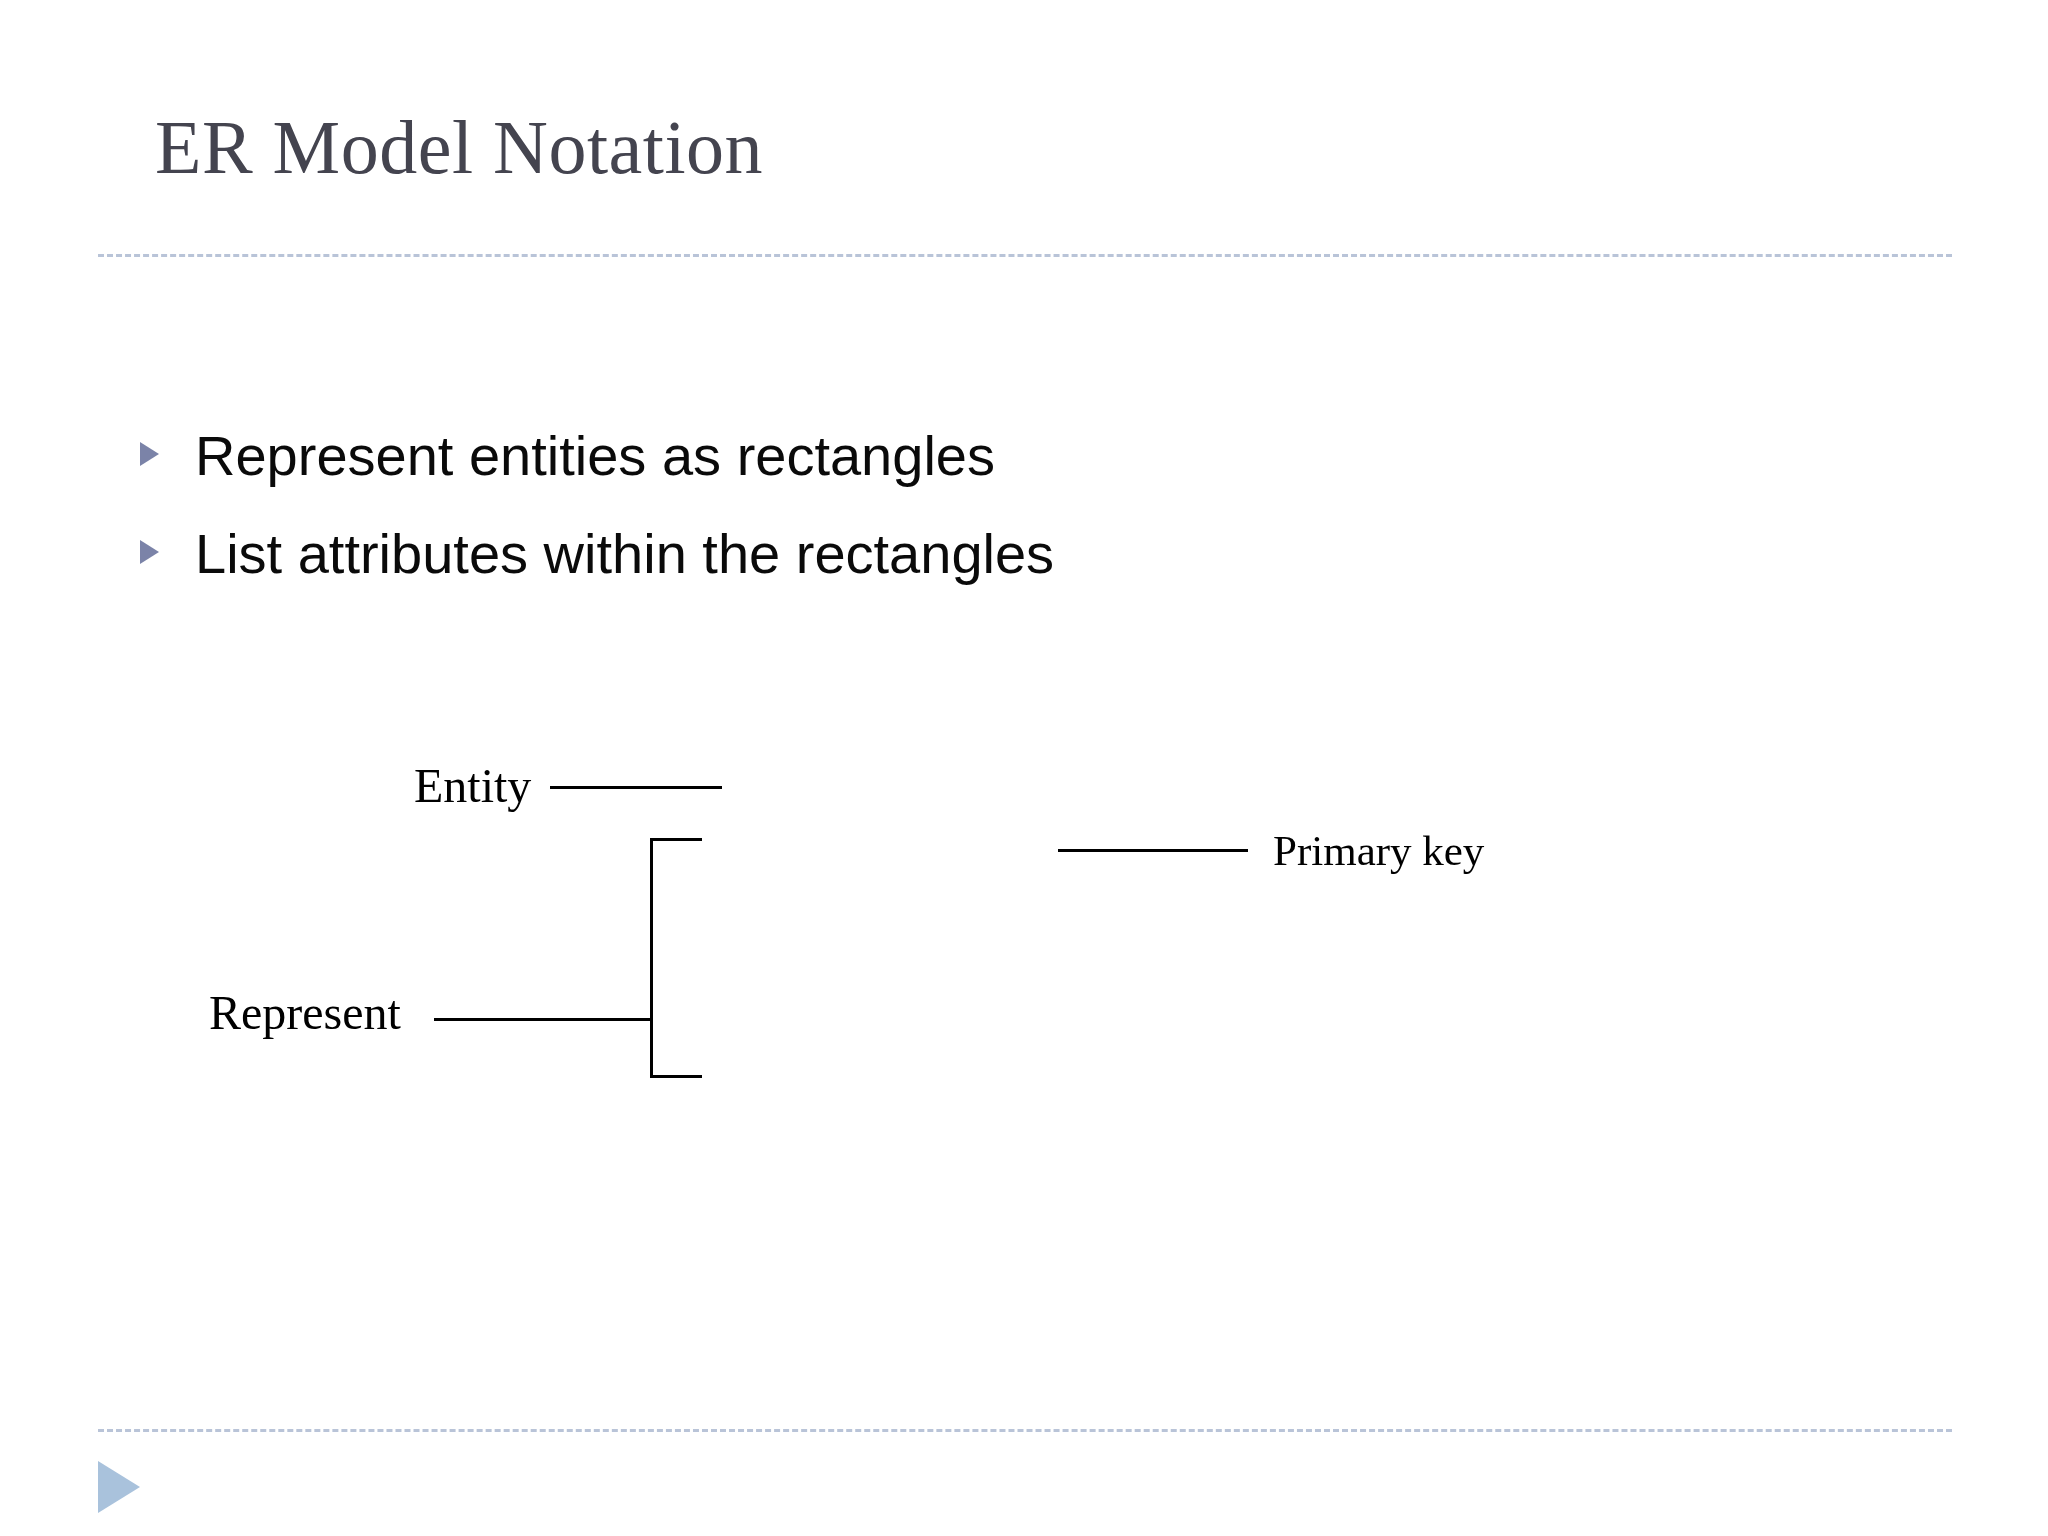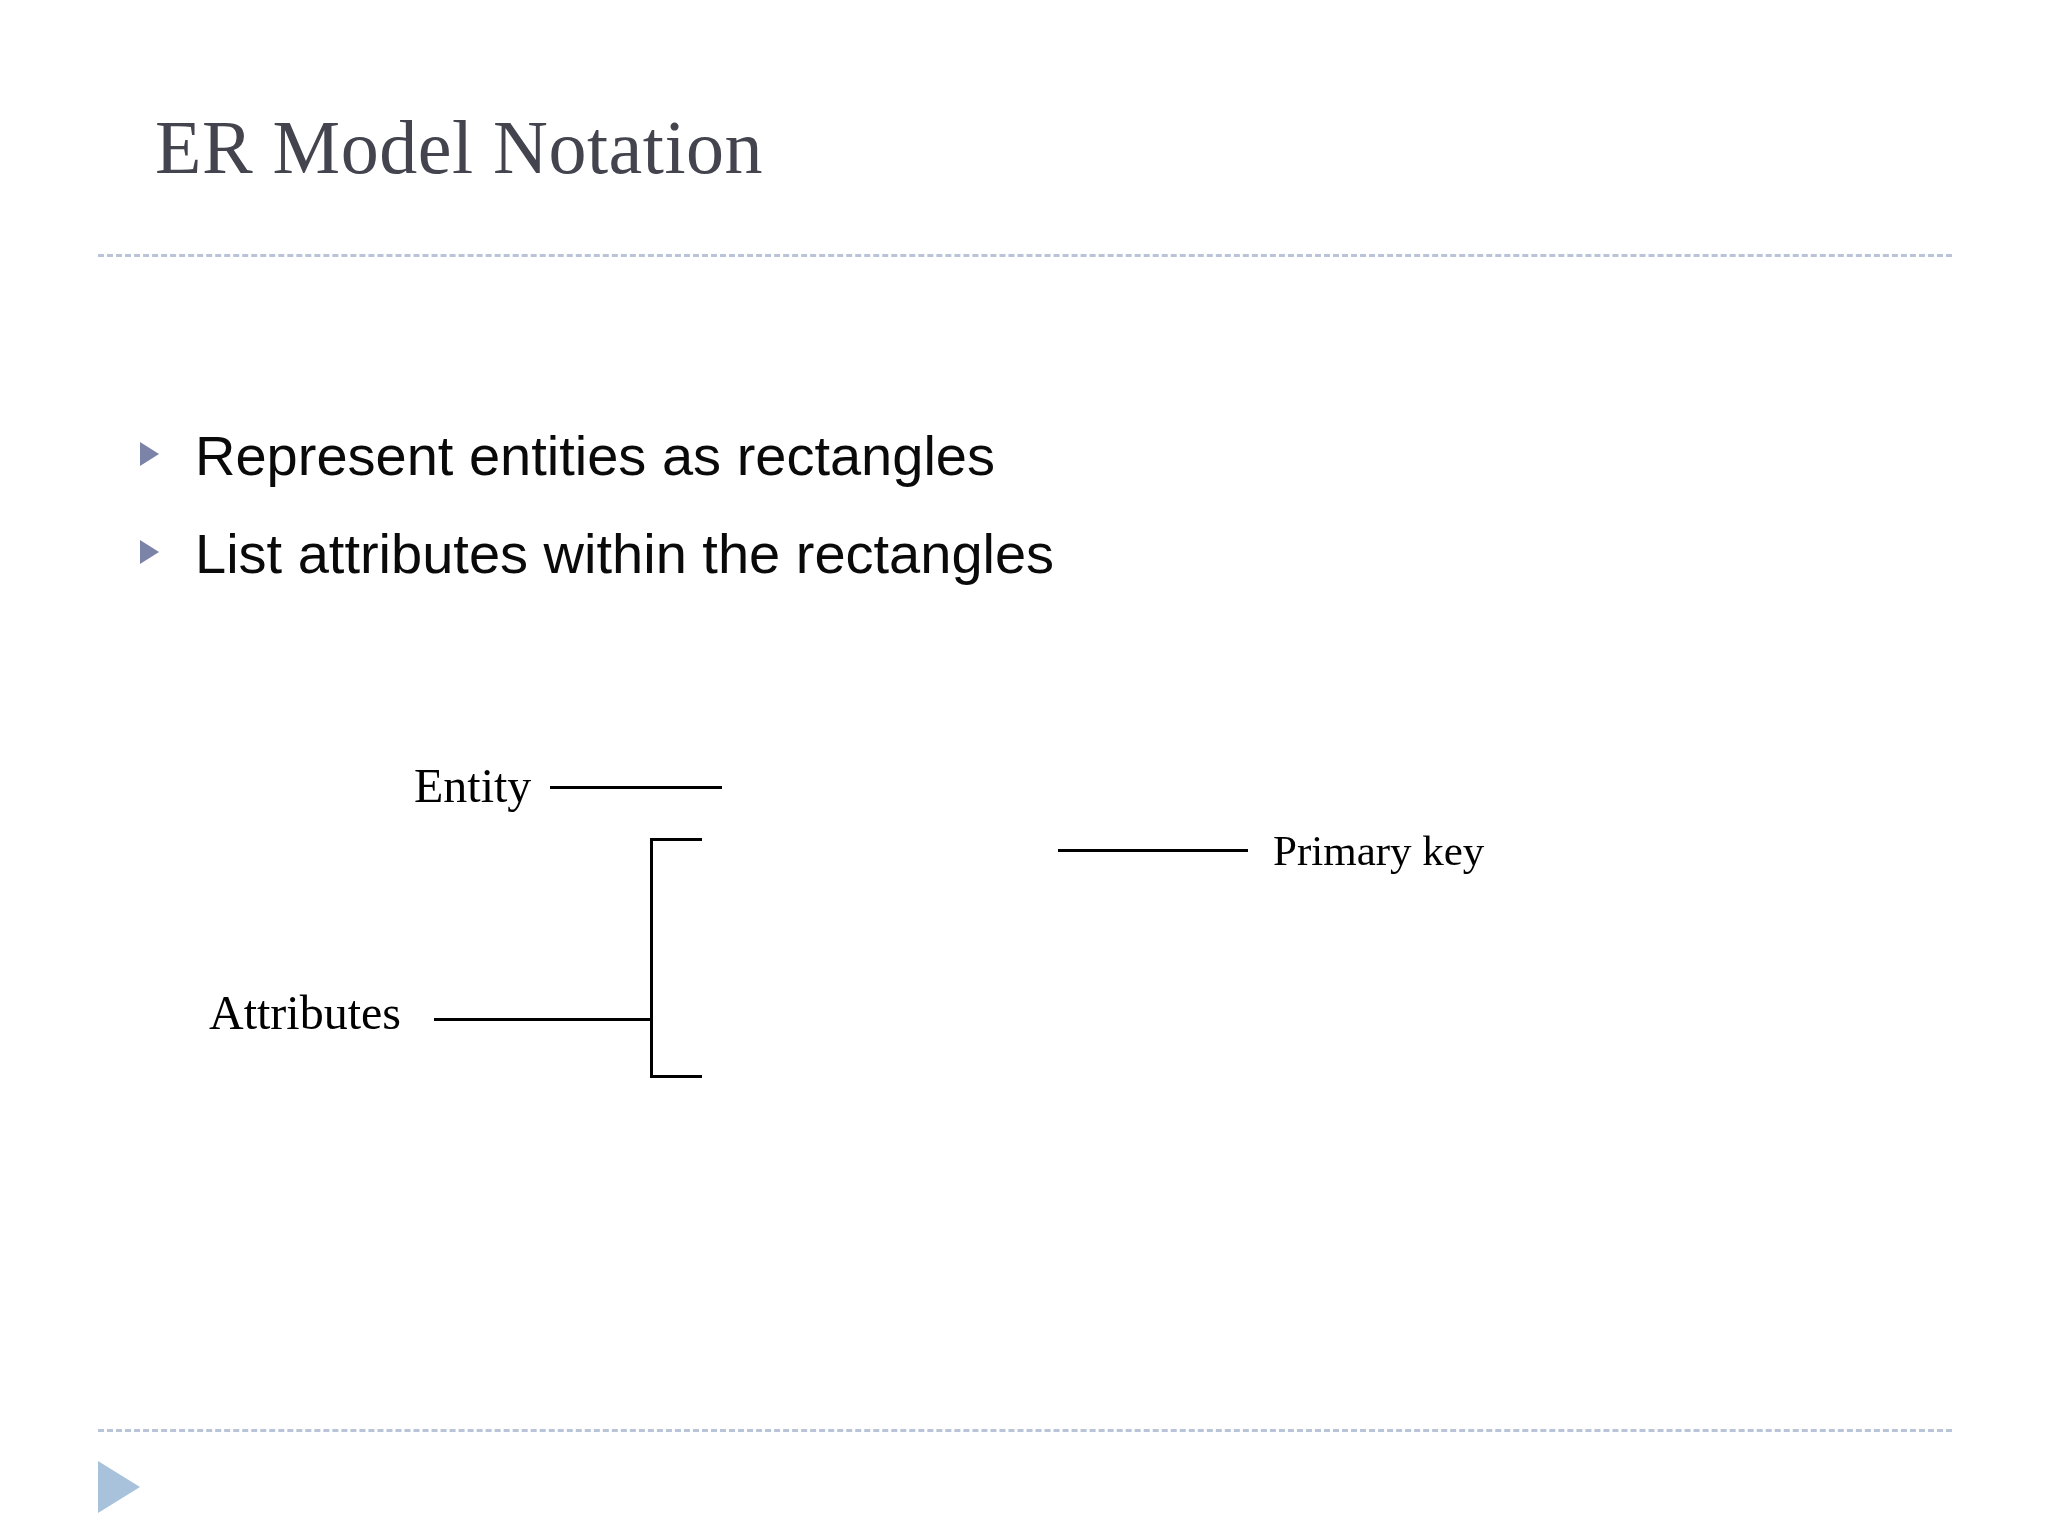--- a/index.html
+++ b/index.html
@@ -176,21 +176,21 @@
 
   <div id="diagram">
 
     <div id="label-entity" class="diagram-label">Entity</div>
     <div id="leader-entity" class="leader-line"></div>
 
     <div id="bracket-spine"></div>
     <div id="bracket-arm-top" class="bracket-arm"></div>
     <div id="bracket-arm-bottom" class="bracket-arm"></div>
 
-    <div id="label-attributes" class="diagram-label">Attributes</div>
+    <div id="label-attributes" class="diagram-label">Represent</div>
     <div id="leader-attributes" class="leader-line"></div>
 
     <div id="leader-primary-key" class="leader-line"></div>
     <div id="label-primary-key" class="diagram-label">Primary key</div>
   </div>
 
   <div id="rule-bottom" class="dashed-rule"></div>
 
   <div id="footer-nav-triangle"></div>
 

